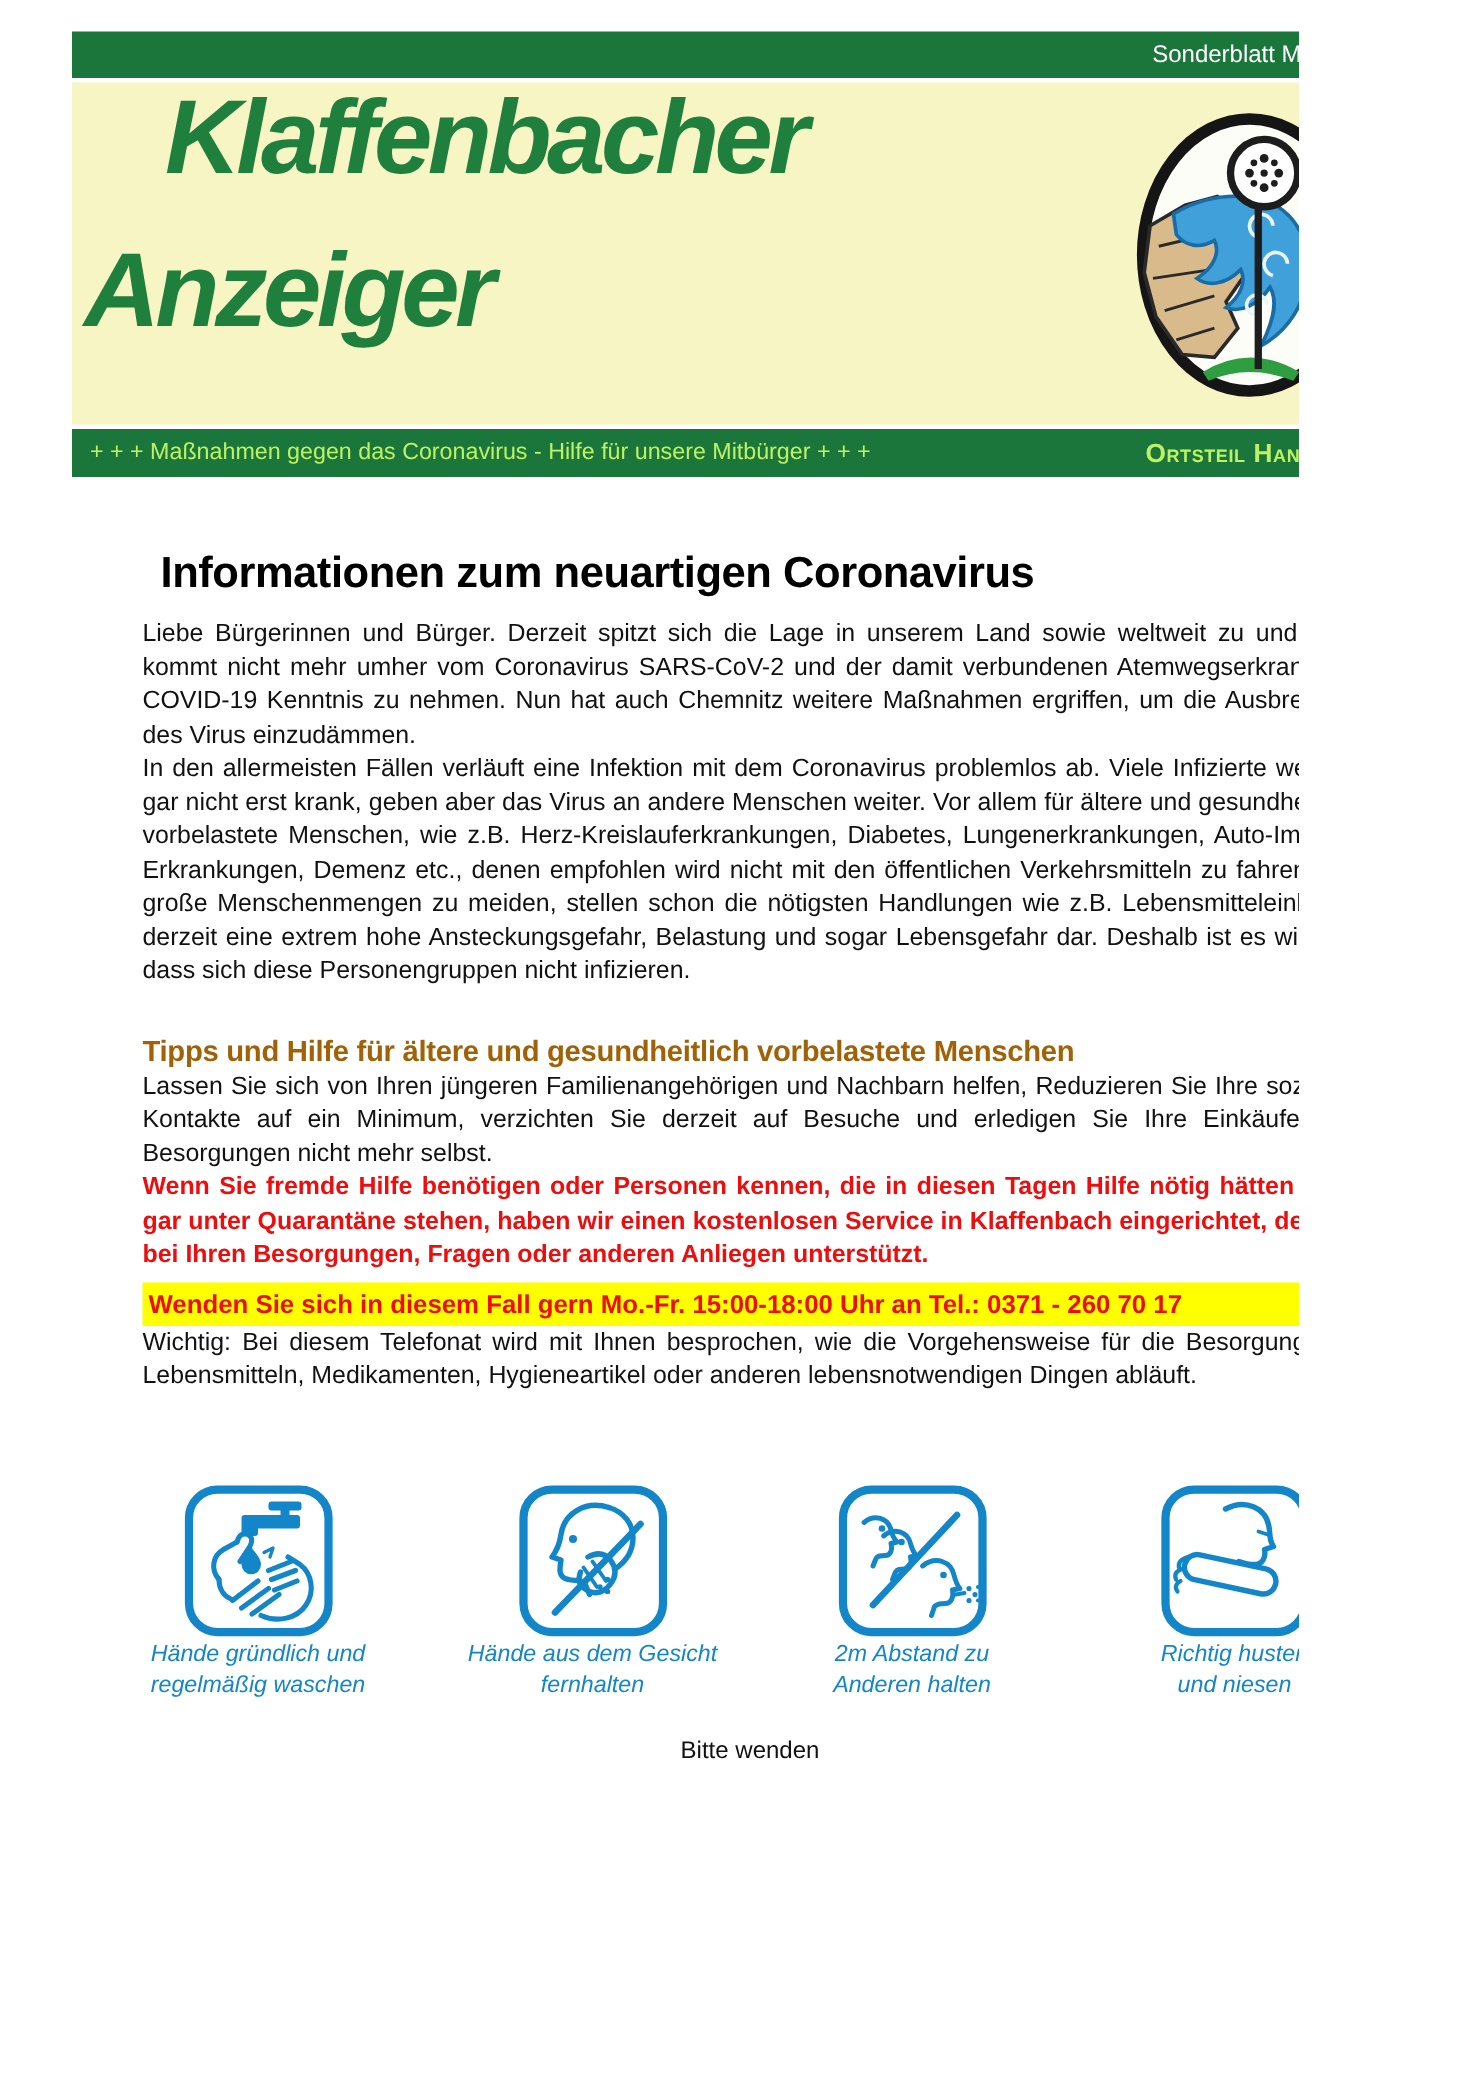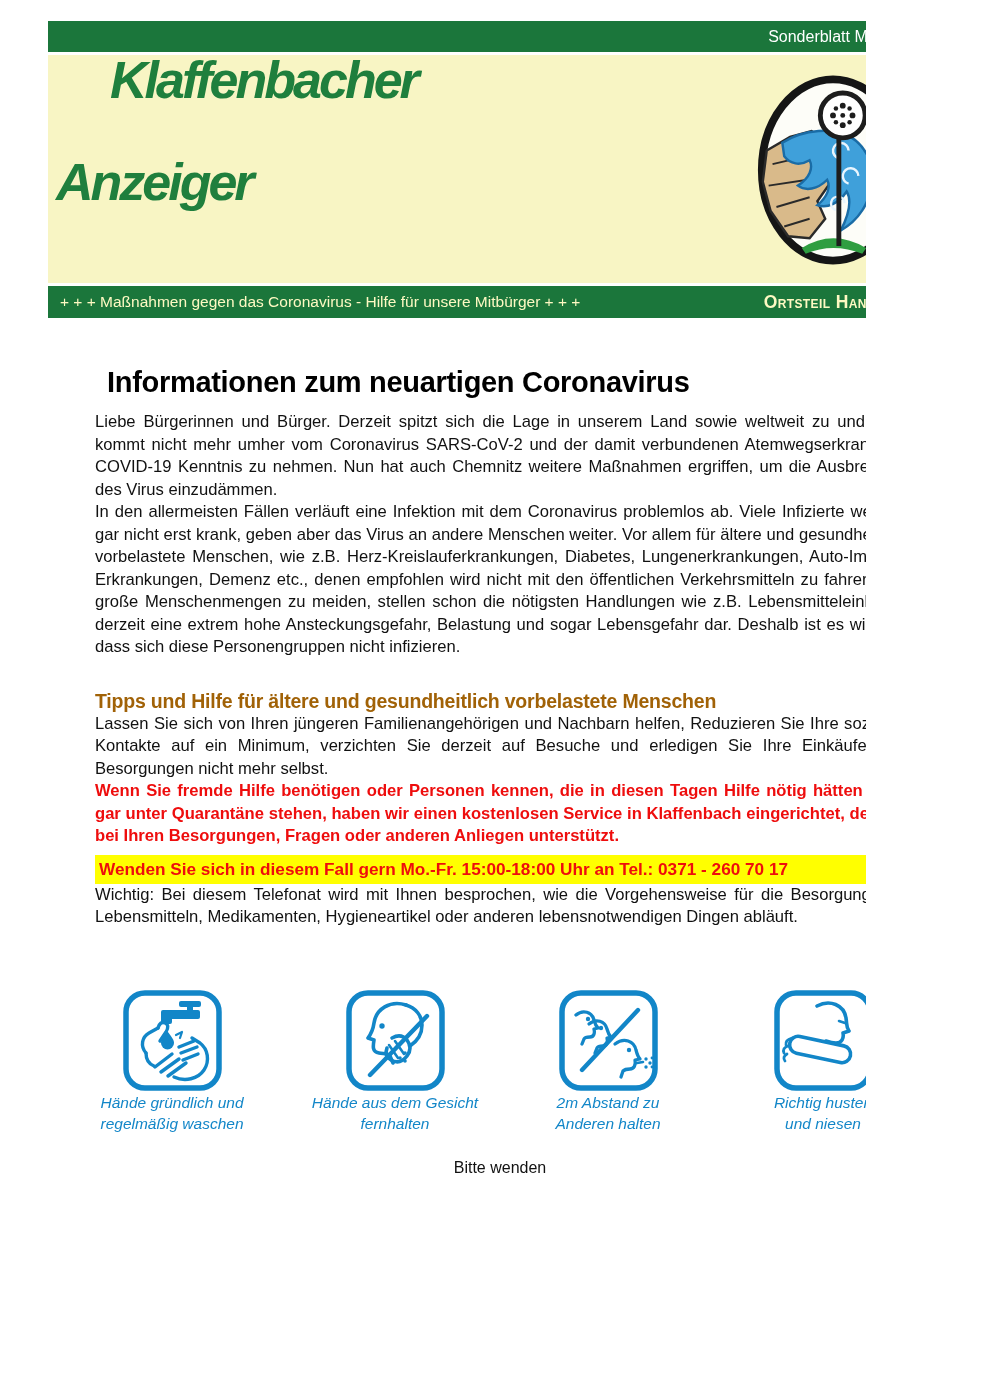--- a/index.html
+++ b/index.html
@@ -14,25 +14,25 @@
   html,body{margin:0;padding:0;background:#fff;}
   .page{position:relative;width:866px;height:1400px;background:#fff;overflow:hidden;
         font-family:"Liberation Sans", sans-serif;color:var(--text-black);}
 
   
   .header{position:absolute;left:48px;top:21px;width:893px;}
   .topbar{height:31px;background:var(--bar-green);color:#fff;font-size:16px;line-height:31px;
           text-align:right;padding-right:11px;box-sizing:border-box;}
   .masthead{margin-top:3px;height:228px;background:var(--masthead-cream);position:relative;overflow:hidden;}
   .mast-line{position:absolute;font-style:italic;font-weight:bold;color:var(--title-green);
-             font-size:52px;line-height:1.22;letter-spacing:-3px;white-space:nowrap;}
+             font-size:70px;line-height:1.22;letter-spacing:-3px;white-space:nowrap;}
   .mast-line.l1{left:62px;top:-6px;}
   .mast-line.l2{left:8px;top:96px;}
   .crest{position:absolute;right:30px;top:16px;width:156px;height:198px;}
-  .infobar{margin-top:3px;height:32px;background:var(--bar-green);color:#fef9c3;display:flex;
+  .infobar{margin-top:3px;height:32px;background:var(--bar-green);color:#bef264;display:flex;
            align-items:center;justify-content:space-between;padding:12px 12px;box-sizing:border-box;}
   .ticker{font-size:15.5px;}
   .district{font-variant:small-caps;font-weight:bold;font-size:17.5px;letter-spacing:.4px;}
 
   
   .content{position:absolute;left:95px;top:318px;width:810px;padding-top:36px;}
   .article-title{margin:12px;font-size:29px;font-weight:bold;letter-spacing:-.3px;color:#000;}
   .content p{margin:0;font-size:16.6px;line-height:22.5px;text-align:justify;}
   .p1{margin-top:39px;}
   .p2{margin-top:35px;}

